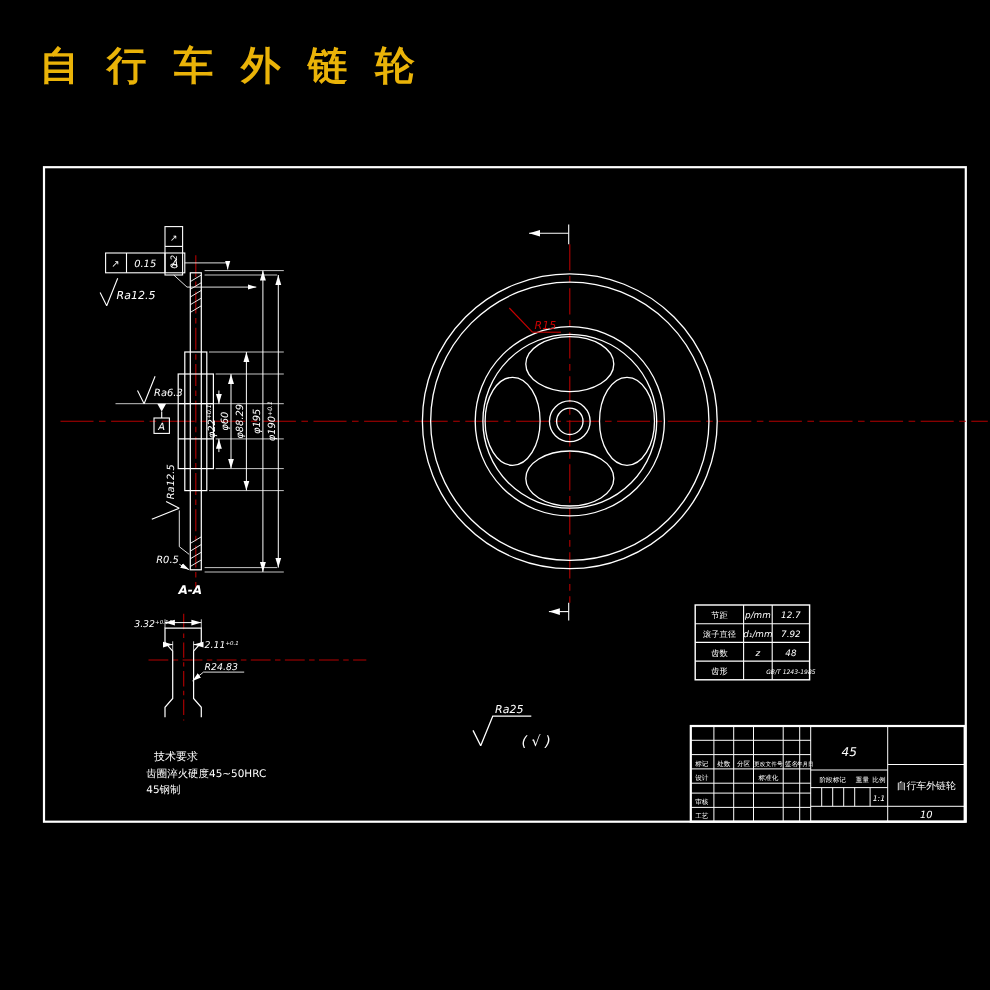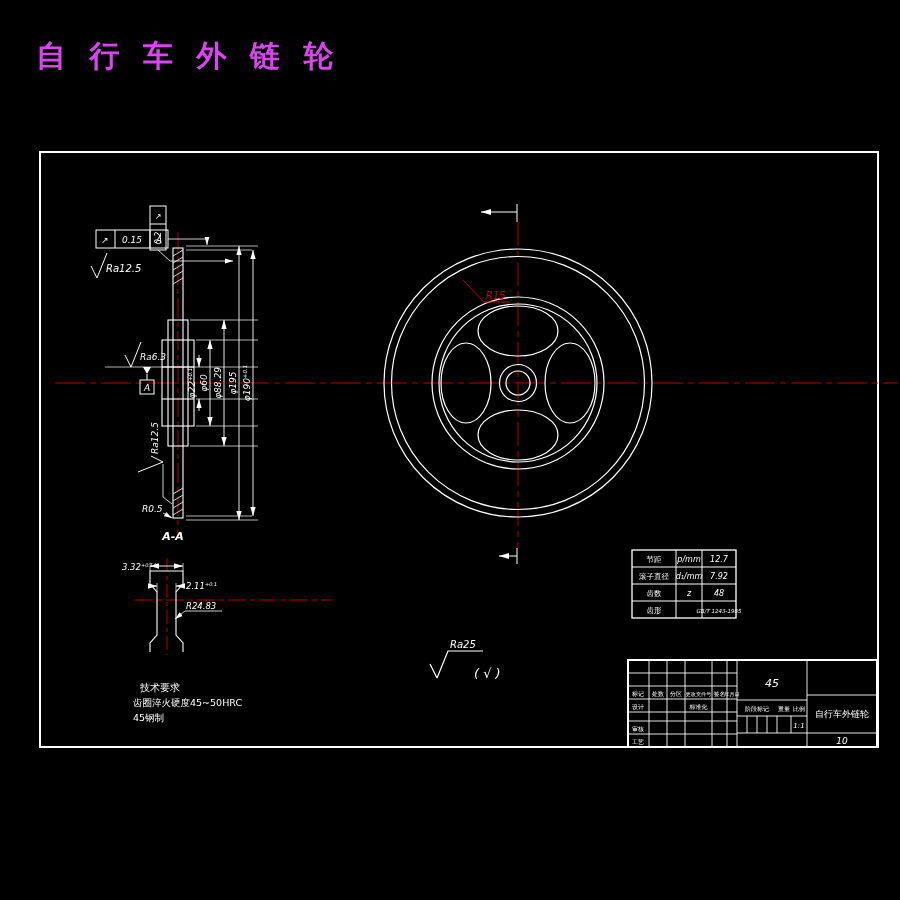--- a/index.html
+++ b/index.html
@@ -1,20 +1,20 @@
 <!DOCTYPE html>
 <html><head>
 <meta charset="utf-8">
 <style>
   html,body{margin:0;padding:0;background:#000;}
   #stage{position:relative;width:900px;height:900px;background:#000;overflow:hidden;
          font-family:"DejaVu Sans",sans-serif;}
-  #page-title{position:absolute;left:36px;top:36px;color:#d946ef;
+  #page-title{position:absolute;left:36px;top:36px;color:#eab308;
               font-family:"Liberation Serif","DejaVu Serif",serif;
-              font-size:30px;font-weight:bold;letter-spacing:8px;white-space:nowrap;}
+              font-size:36px;font-weight:bold;letter-spacing:8px;white-space:nowrap;}
   svg text{font-family:"DejaVu Sans",sans-serif;}
   .dim{font-style:italic;fill:#fff;}
   .cjk{fill:#fff;}
 </style>
 </head>
 <body>
 
 <div id="stage">
 
   <div id="page-title">自 行 车 外 链 轮</div>

